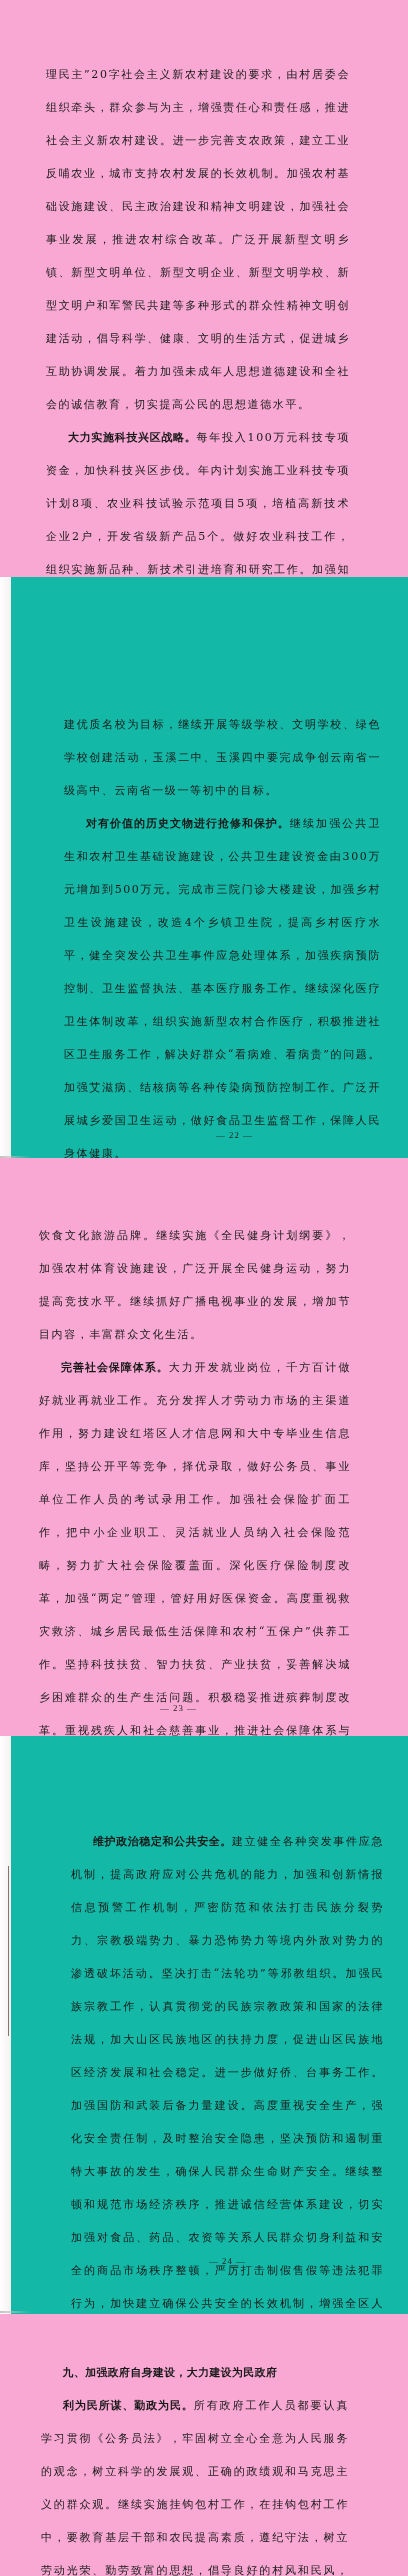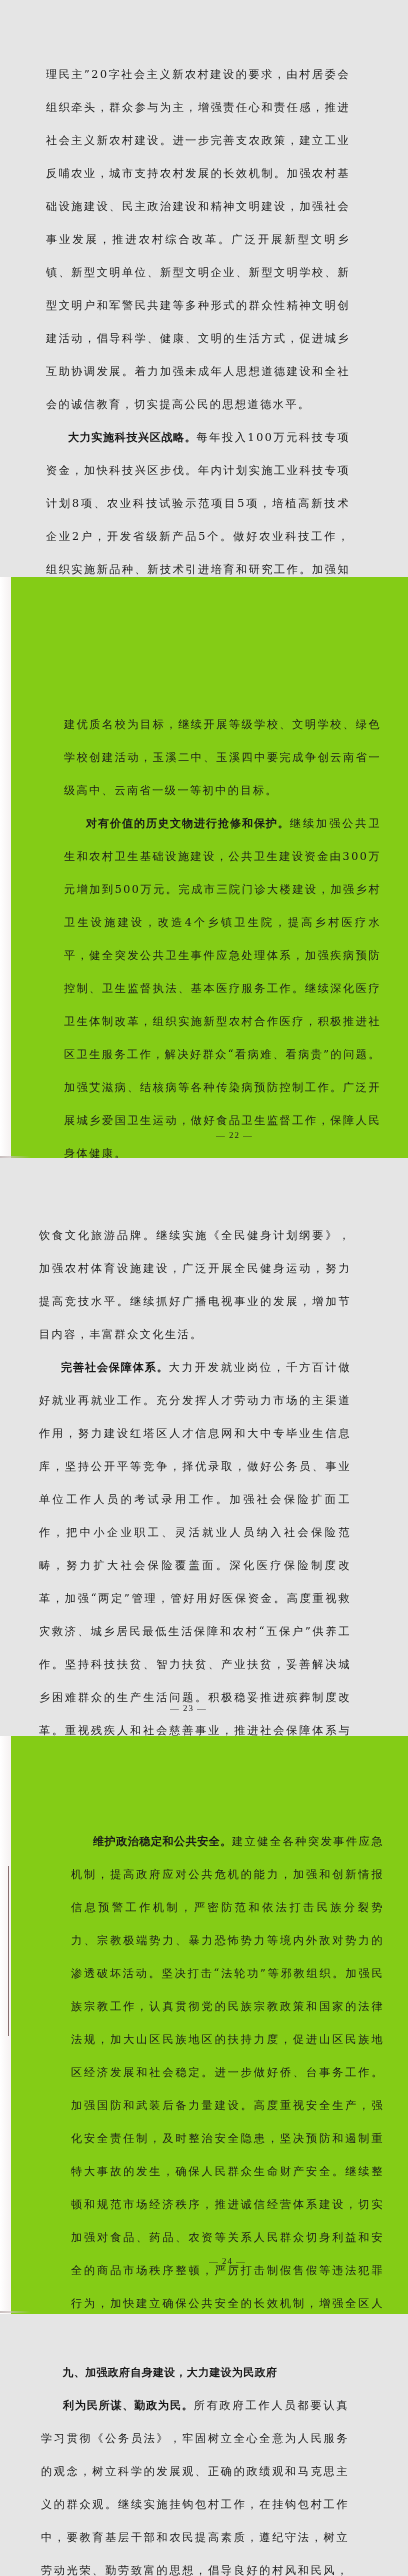--- a/index.html
+++ b/index.html
@@ -9,24 +9,24 @@
     background: #fbf8f8;
     position: relative;
     overflow: hidden;
     font-family: "DejaVu Serif", "Liberation Serif", serif;
     color: #1a1a1a;
   }
   .page {
     position: absolute;
     left: 0;
     width: 409px;
-    background: #e5e5e5;
+    background: #f9a8d4;
     box-sizing: border-box;
   }
-  .page.tint { background: #84cc16; }
+  .page.tint { background: #14b8a6; }
   .page .shade-left {
     position: absolute; left: 0; top: 0; bottom: 0; width: 11.3px;
     background: linear-gradient(90deg, #ffffff 0%, #f5f1f1 100%);
   }
   .page .seam {
     position: absolute; left: 0; width: 31px; height: 1.5px;
     background: linear-gradient(90deg, #c9bfbf, rgba(200,190,190,0));
   }
   .textblock {
     position: absolute;
@@ -96,21 +96,21 @@
   <div class="seam" style="top:579px;"></div>
 </section>
 
 <section class="page" style="top:1158px;height:578px;">
   <div class="textblock" style="left:39px;top:61px;width:312px;">
     <p class="para cont"><span>饮食文化旅游品牌。继续实施《全民健身计划纲要》，加强农村体育设施建设，广泛开展全民健身运动，努力提高竞技水平。继续抓好广播电视事业的发展，增加节目内容，丰富群众文化生活。</span></p>
     <p class="para"><span class="lead">完善社会保障体系。</span><span>大力开发就业岗位，千方百计做好就业再就业工作。充分发挥人才劳动力市场的主渠道作用，努力建设红塔区人才信息网和大中专毕业生信息库，坚持公开平等竞争，择优录取，做好公务员、事业单位工作人员的考试录用工作。加强社会保险扩面工作，把中小企业职工、灵活就业人员纳入社会保险范畴，努力扩大社会保险覆盖面。深化医疗保险制度改革，加强“两定”管理，管好用好医保资金。高度重视救灾救济、城乡居民最低生活保障和农村“五保户”供养工作。坚持科技扶贫、智力扶贫、产业扶贫，妥善解决城乡困难群众的生产生活问题。积极稳妥推进殡葬制度改革。重视残疾人和社会慈善事业，推进社会保障体系与全面建设小康社会协调发展。做好“双拥”、优抚安置工作，落实义务兵家属优待政策，做好军转干部安置工作。进一步加强档案、统计工作，关心支持老龄、青少年、妇女儿童工作。切实加强气象、防震减灾工作，建立健全防灾减灾等工作体系，为经济建设和社会发展提供保障。</span></p>
     <p class="heading">八、建设法制政府，构建和谐“平安红塔”</p>
     <p class="para"><span class="lead">全面推进依法治区进程。</span><span>坚持向区人大及其常委会报告工作和向区政协通报工作制度，自觉接受区人大的法律监督、工作监督和区政协的民主监督，认真执行区人大的各项决议，注重同区政协的政治协商，认真办理人大代表建议和政协委员提案，改进和完善</span></p>
   </div>
-  <div class="pagenum" style="left:170px;top:545px;text-align:right;">— 23 —</div>
+  <div class="pagenum" style="left:160px;top:545px;text-align:right;">— 23 —</div>
 </section>
 
 <section class="page tint" style="top:1736px;height:578px;">
   <div class="shade-left"></div>
   <div class="edge-line" style="top:130px;height:170px;"></div>
   <div class="textblock" style="left:71px;top:89px;width:313px;">
     <p class="para"><span class="lead">维护政治稳定和公共安全。</span><span>建立健全各种突发事件应急机制，提高政府应对公共危机的能力，加强和创新情报信息预警工作机制，严密防范和依法打击民族分裂势力、宗教极端势力、暴力恐怖势力等境内外敌对势力的渗透破坏活动。坚决打击“法轮功”等邪教组织。加强民族宗教工作，认真贯彻党的民族宗教政策和国家的法律法规，加大山区民族地区的扶持力度，促进山区民族地区经济发展和社会稳定。进一步做好侨、台事务工作。加强国防和武装后备力量建设。高度重视安全生产，强化安全责任制，及时整治安全隐患，坚决预防和遏制重特大事故的发生，确保人民群众生命财产安全。继续整顿和规范市场经济秩序，推进诚信经营体系建设，切实加强对食品、药品、农资等关系人民群众切身利益和安全的商品市场秩序整顿，严厉打击制假售假等违法犯罪行为，加快建立确保公共安全的长效机制，增强全区人民群众的安全意识。</span></p>
 
   </div>
   <div class="pagenum" style="left:209px;top:520px;">— 24 —</div>

